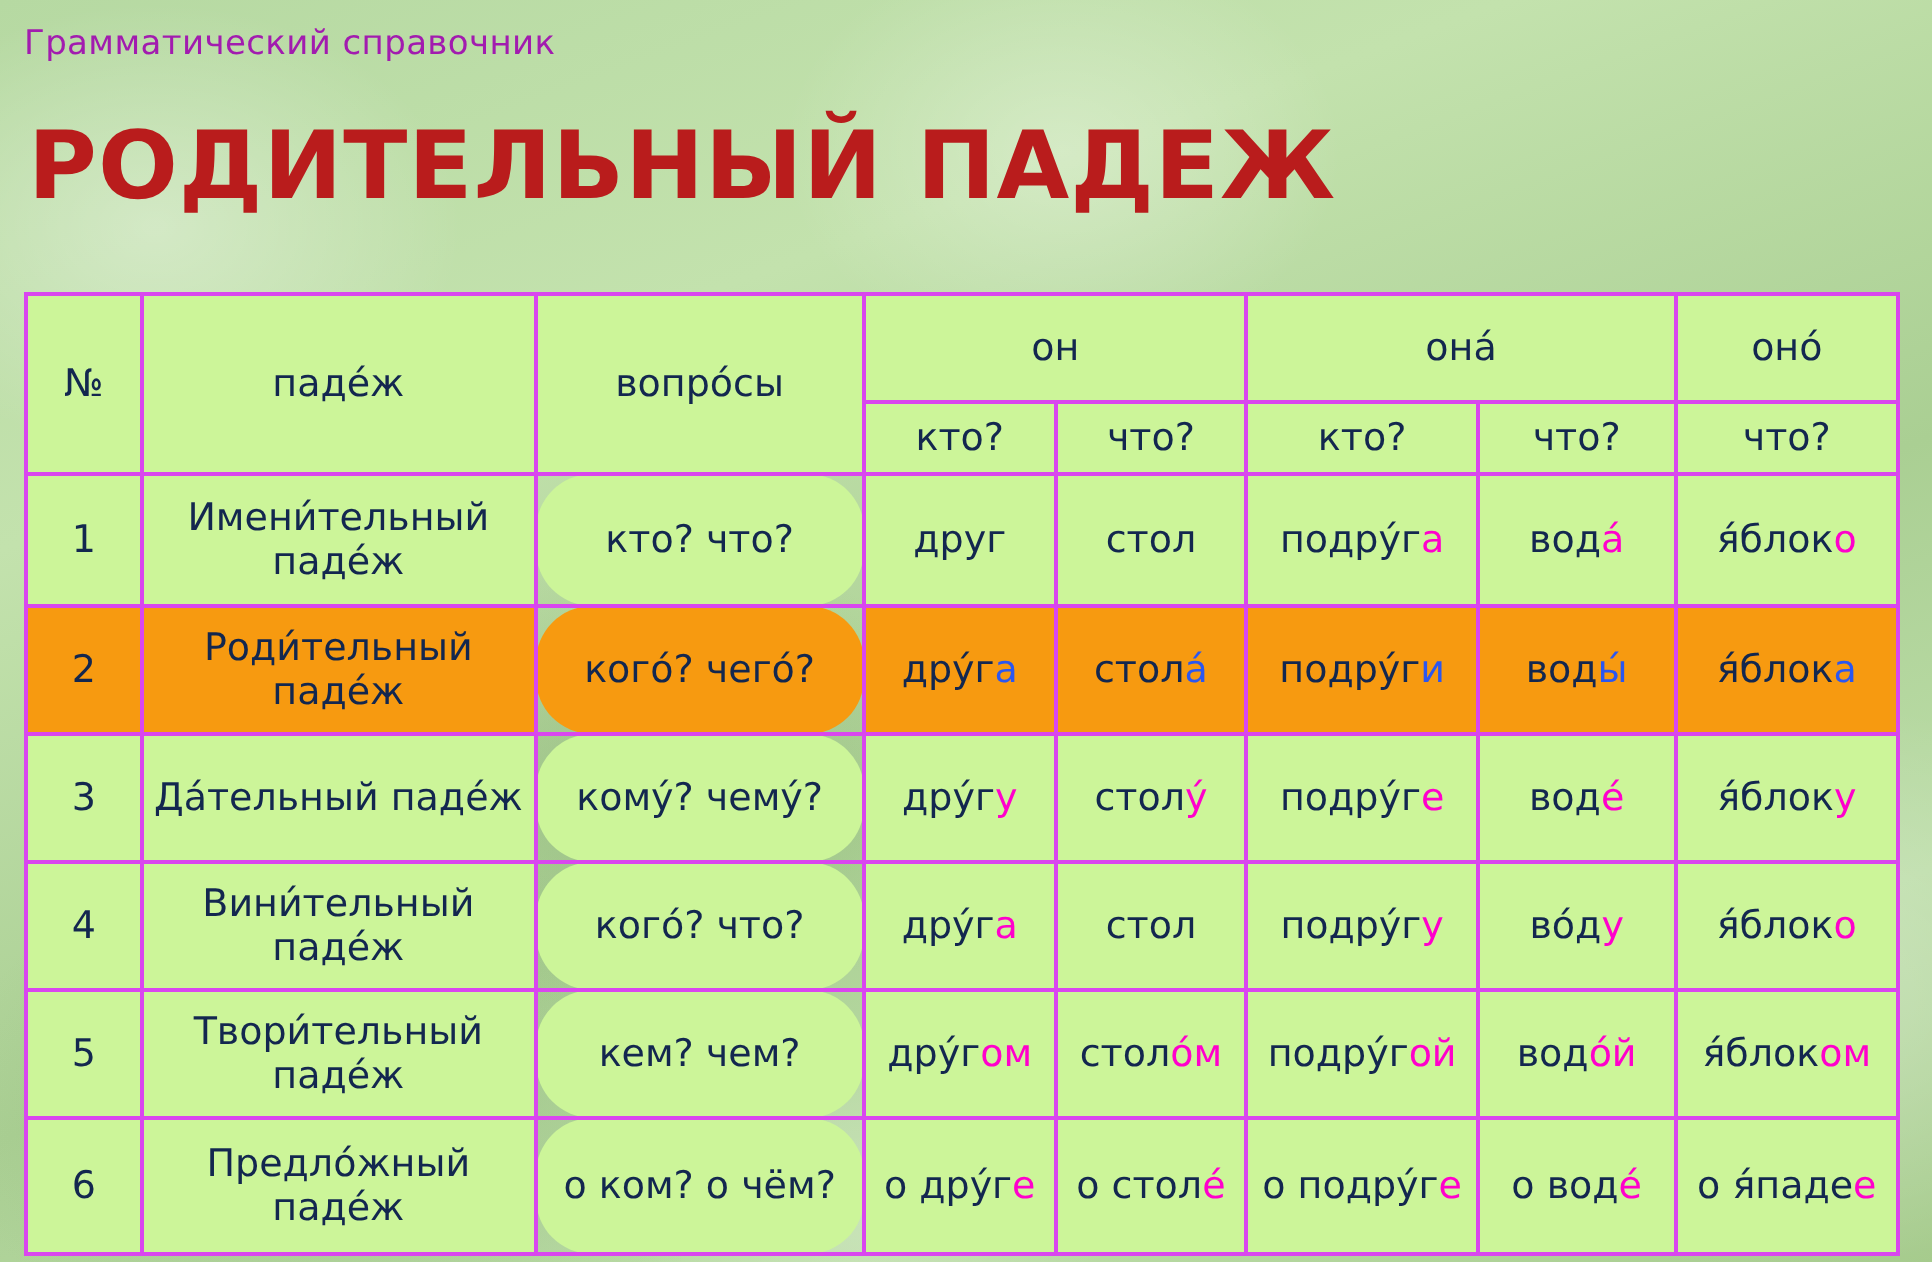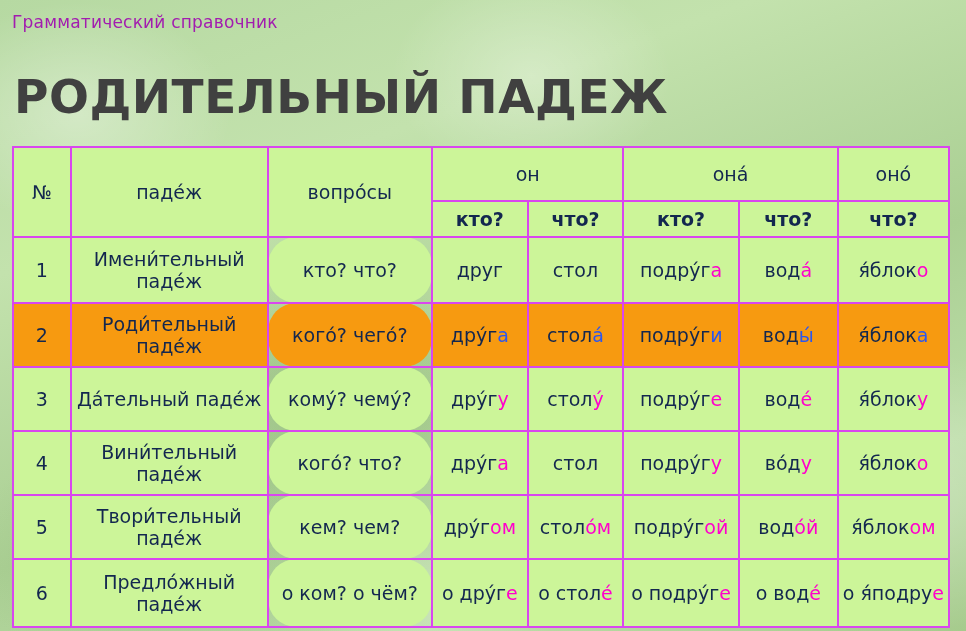--- a/index.html
+++ b/index.html
@@ -23,22 +23,22 @@
       linear-gradient(160deg,#b6d9a2 0%,#c3e2ad 28%,#aacf93 58%,#bcdda8 80%,#a6cb8d 100%);
     z-index:0;
   }
   #page{position:absolute;inset:0;z-index:1;}
 
   .kicker{
     position:absolute;left:12px;top:12px;
     font-size:17px;color:#a21caf;letter-spacing:.2px;white-space:nowrap;
   }
   .title{
-    position:absolute;left:14px;top:73px;
-    font-size:47px;font-weight:bold;color:#404040;
+    position:absolute;left:14px;top:60px;
+    font-size:47px;font-weight:bold;color:#b91c1c;
     letter-spacing:.5px;white-space:nowrap;line-height:1;
   }
 
   table.grid{
     position:absolute;left:12px;top:146px;
     width:938px;
     border-collapse:collapse;
     table-layout:fixed;
   }
   table.grid td{
@@ -53,21 +53,21 @@
   col.c-num{width:52px;}
   col.c-case{width:177px;}
   col.c-q{width:148px;}
   col.c-m1{width:86px;}
   col.c-m2{width:86px;}
   col.c-f1{width:104px;}
   col.c-f2{width:89px;}
   col.c-n1{width:100px;}
 
   .hdr{height:48px;font-size:15px;}
-  .hdr-sub{height:30px;font-size:15px;font-weight:bold;}
+  .hdr-sub{height:30px;font-size:15px;}
   .case-cell{background:#ffff00;font-weight:normal;font-size:17px;}
   .num-cell{font-size:16px;}
   .q-cell{font-size:16px;border-radius:28px;}
   .w-cell{font-size:17px;}
   .row{height:64px;}
   .row-1{height:66px;}
   .row-6{height:68px;}
 
   tr.hl td{background:#f79a10;}
   tr.hl td.case-cell{background:#f79a10;margin-left:20px;}
@@ -163,18 +163,18 @@
           <td class="w-cell"><span>я́блок</span><span class="e">ом</span></td>
         </tr>
         <tr class="row row-6">
           <td class="num-cell">6</td>
           <td class="case-cell">Предло́жный паде́ж</td>
           <td class="q-cell">о ком? о чём?</td>
           <td class="w-cell"><span>о дру́г</span><span class="e">е</span></td>
           <td class="w-cell"><span>о стол</span><span class="e">е́</span></td>
           <td class="w-cell"><span>о подру́г</span><span class="e">е</span></td>
           <td class="w-cell"><span>о вод</span><span class="e">е́</span></td>
-          <td class="w-cell"><span>о я́подру</span><span class="e">е</span></td>
+          <td class="w-cell"><span>о я́паде</span><span class="e">е</span></td>
         </tr>
       </tbody>
   </table>
 
 </div>
 
 </body></html>

